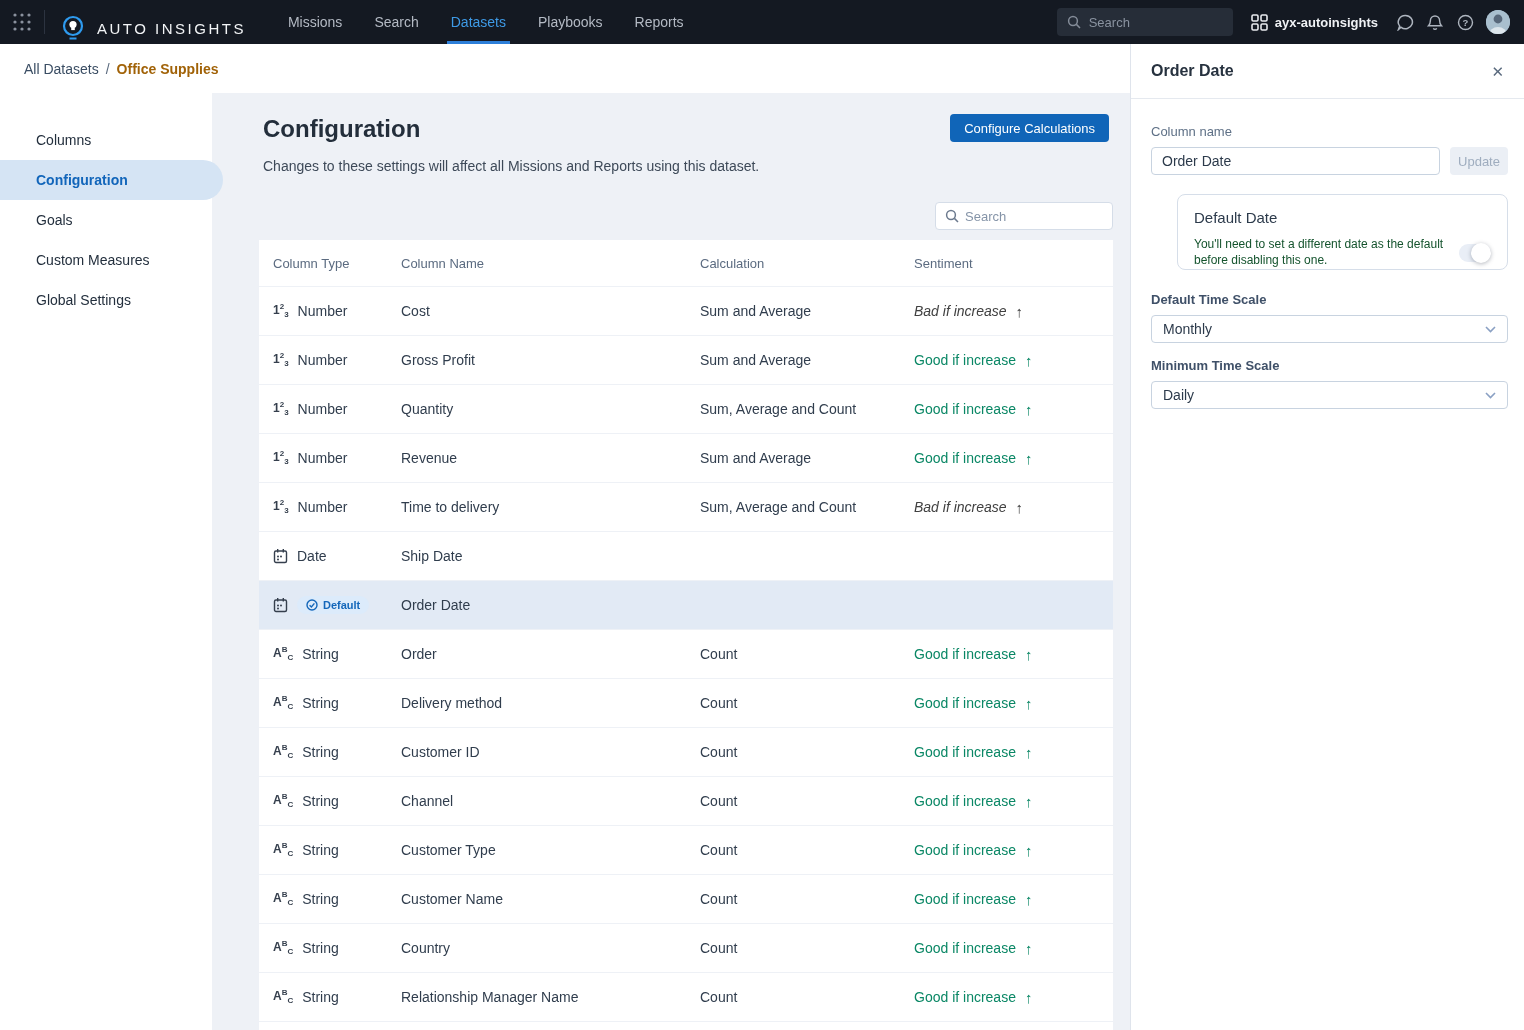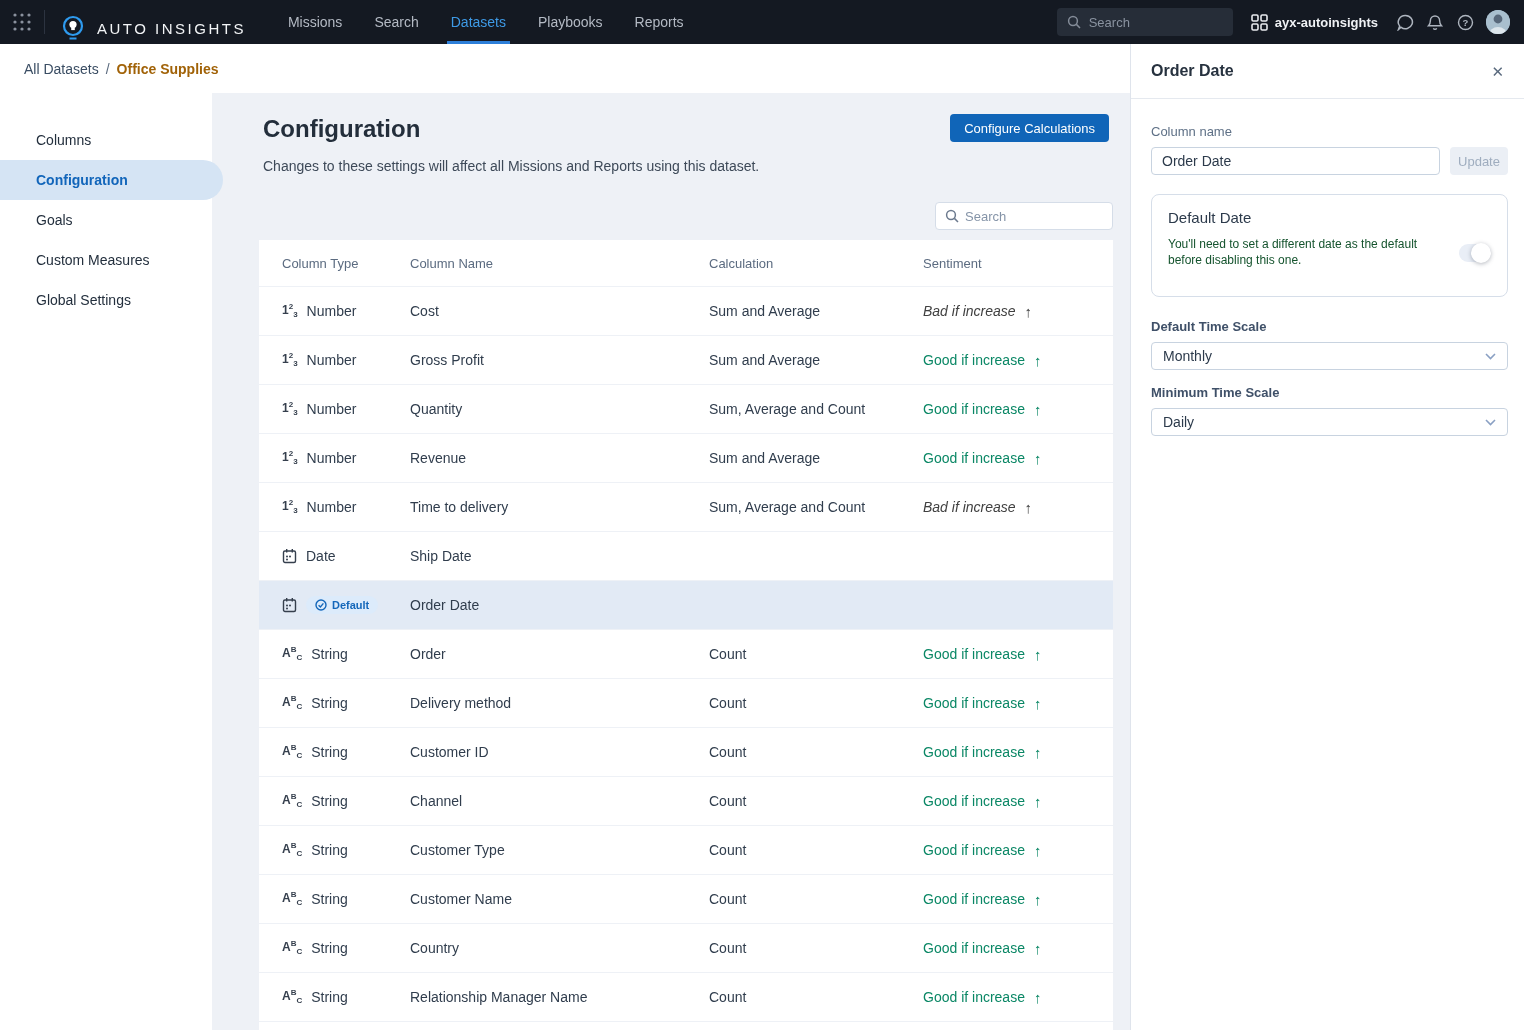--- a/index.html
+++ b/index.html
@@ -61,21 +61,21 @@
               align-items:center; gap:6px; padding:0 9px; }
   .tbl-search input { border:none; outline:none; font-size:13px; color:#3d4958; width:130px;
               font-family:inherit; }
   .tbl-search input::placeholder { color:#8594a8; }
 
   .table { position:absolute; left:19px; top:147px; width:854px; }
   .thead { background:#fff; height:46px; margin-bottom:1px; }
   .trow  { background:#fff; height:48px; margin-bottom:1px; cursor:pointer; }
   .trow.highlight { background:#e2eaf5; }
   .thead, .trow { display:grid; grid-template-columns:128px 299px 214px 1fr;
-              align-items:center; padding-left:23px; }
+              align-items:center; padding-left:14px; }
   .th { color:#5b6b80; font-size:13px; }
   .cell { color:#303d4d; font-size:14px; }
   .type-cell { display:flex; align-items:center; gap:9px; }
   .ic-txt { font-size:12px; font-weight:700; color:#353f4d; line-height:1; white-space:nowrap; }
   .ic-txt sup { font-size:8px; } .ic-txt sub { font-size:8px; }
   .sent { font-size:14px; display:flex; align-items:center; gap:9px; }
   .sent.good { color:#0a8765; } .sent.bad { color:#404040;font-style:italic; }
   .sent .arrow { font-size:15px; font-weight:700; }
   .default-badge { display:inline-flex; align-items:center; gap:5px; background:#dcebfb;
               color:#1467ba; font-size:11px; font-weight:700; padding:3px 9px;
@@ -88,22 +88,22 @@
               justify-content:space-between; padding:0 20px; }
   .panel-title { font-size:16px; font-weight:700; color:#27323f; }
   .panel-close { font-size:15px; color:#5a6a7e; cursor:pointer; line-height:1; }
   .panel-body { padding:25px 16px 0 20px; }
   .field-label { font-size:13px; color:#5e7086; margin-bottom:8px; }
   .name-row { display:flex; gap:10px; margin-bottom:19px; }
   .name-input { flex:1; height:28px; border:1px solid #c8d3e0; border-radius:4px;
               padding:0 10px; font-size:14px; color:#2c3a4b; outline:none; font-family:inherit; }
   .update-btn { width:58px; height:28px; background:#ebeff5; color:#9fadbf; border:none;
               border-radius:4px; font-size:13px; font-family:inherit; }
-  .card { border:1px solid #d6dee9; border-radius:8px; padding:14px 16px 28px 16px;
-              display:flex; justify-content:space-between; margin-bottom:22px; }
+  .card { border:1px solid #d6dee9; border-radius:8px; padding:14px 16px 1px 16px;
+              display:flex; justify-content:space-between; margin-bottom:22px;margin-left:26px; }
   .card-title { font-size:15px; color:#2c3a4b; margin-bottom:10px; }
   .card-desc { font-size:12px; color:#14532d; line-height:1.35; width:265px; }
   .toggle { width:32px; height:18px; border-radius:9px; background:#e9eef6; position:relative;
               align-self:flex-end; margin-bottom:6px; flex:none; cursor:pointer; }
   .toggle .knob { position:absolute; right:0px; top:-1px; width:20px; height:20px;
               border-radius:50%; background:#fff; box-shadow:0 1px 4px rgba(40,50,70,.35); }
   .scale-label { font-size:13px; font-weight:700; color:#3f5068; margin-bottom:8px; }
   .select { height:28px; border:1px solid #c8d3e0; border-radius:4px; display:flex;
               align-items:center; justify-content:space-between; padding:0 11px;
               font-size:14px; color:#2c3a4b; margin-bottom:15px; cursor:pointer; }

